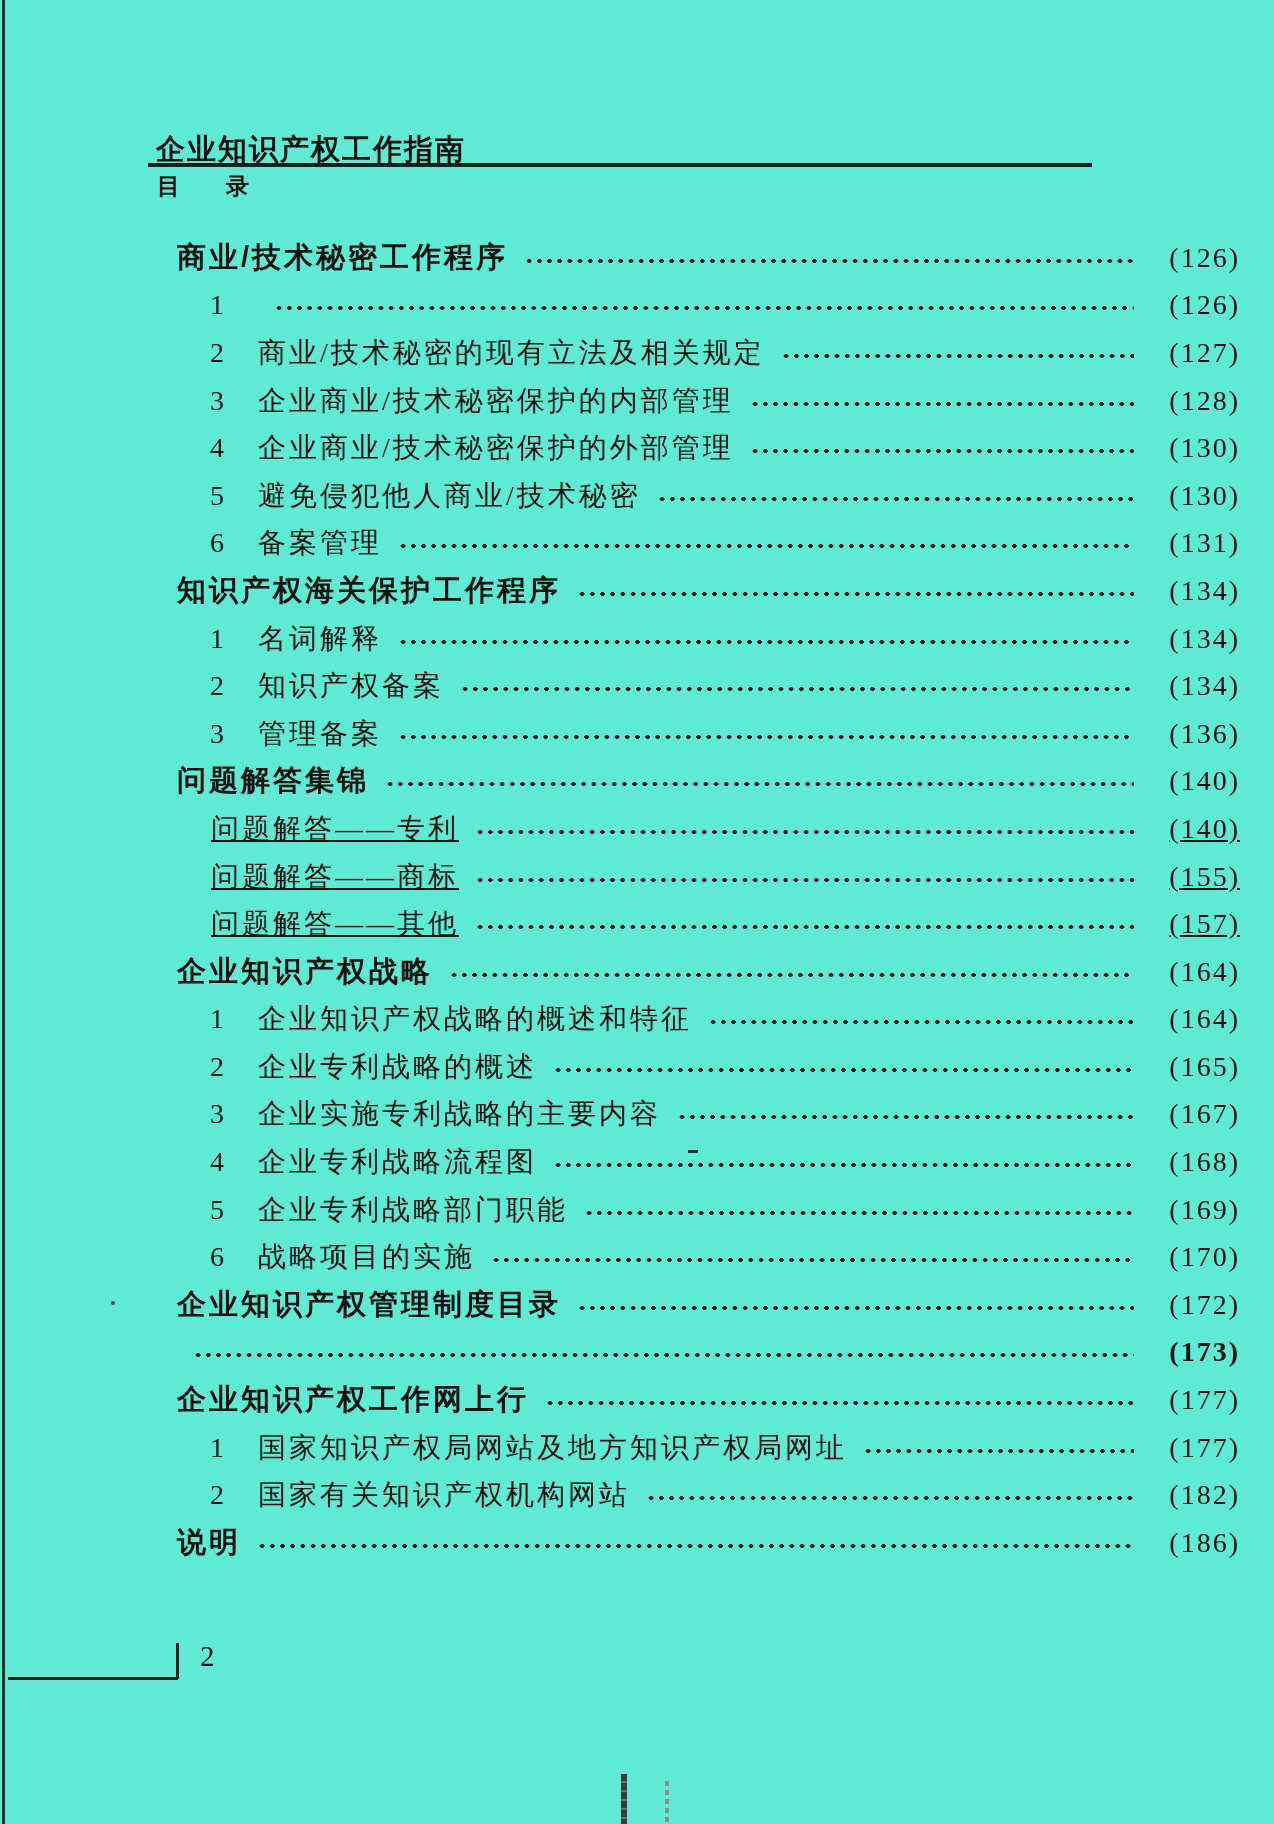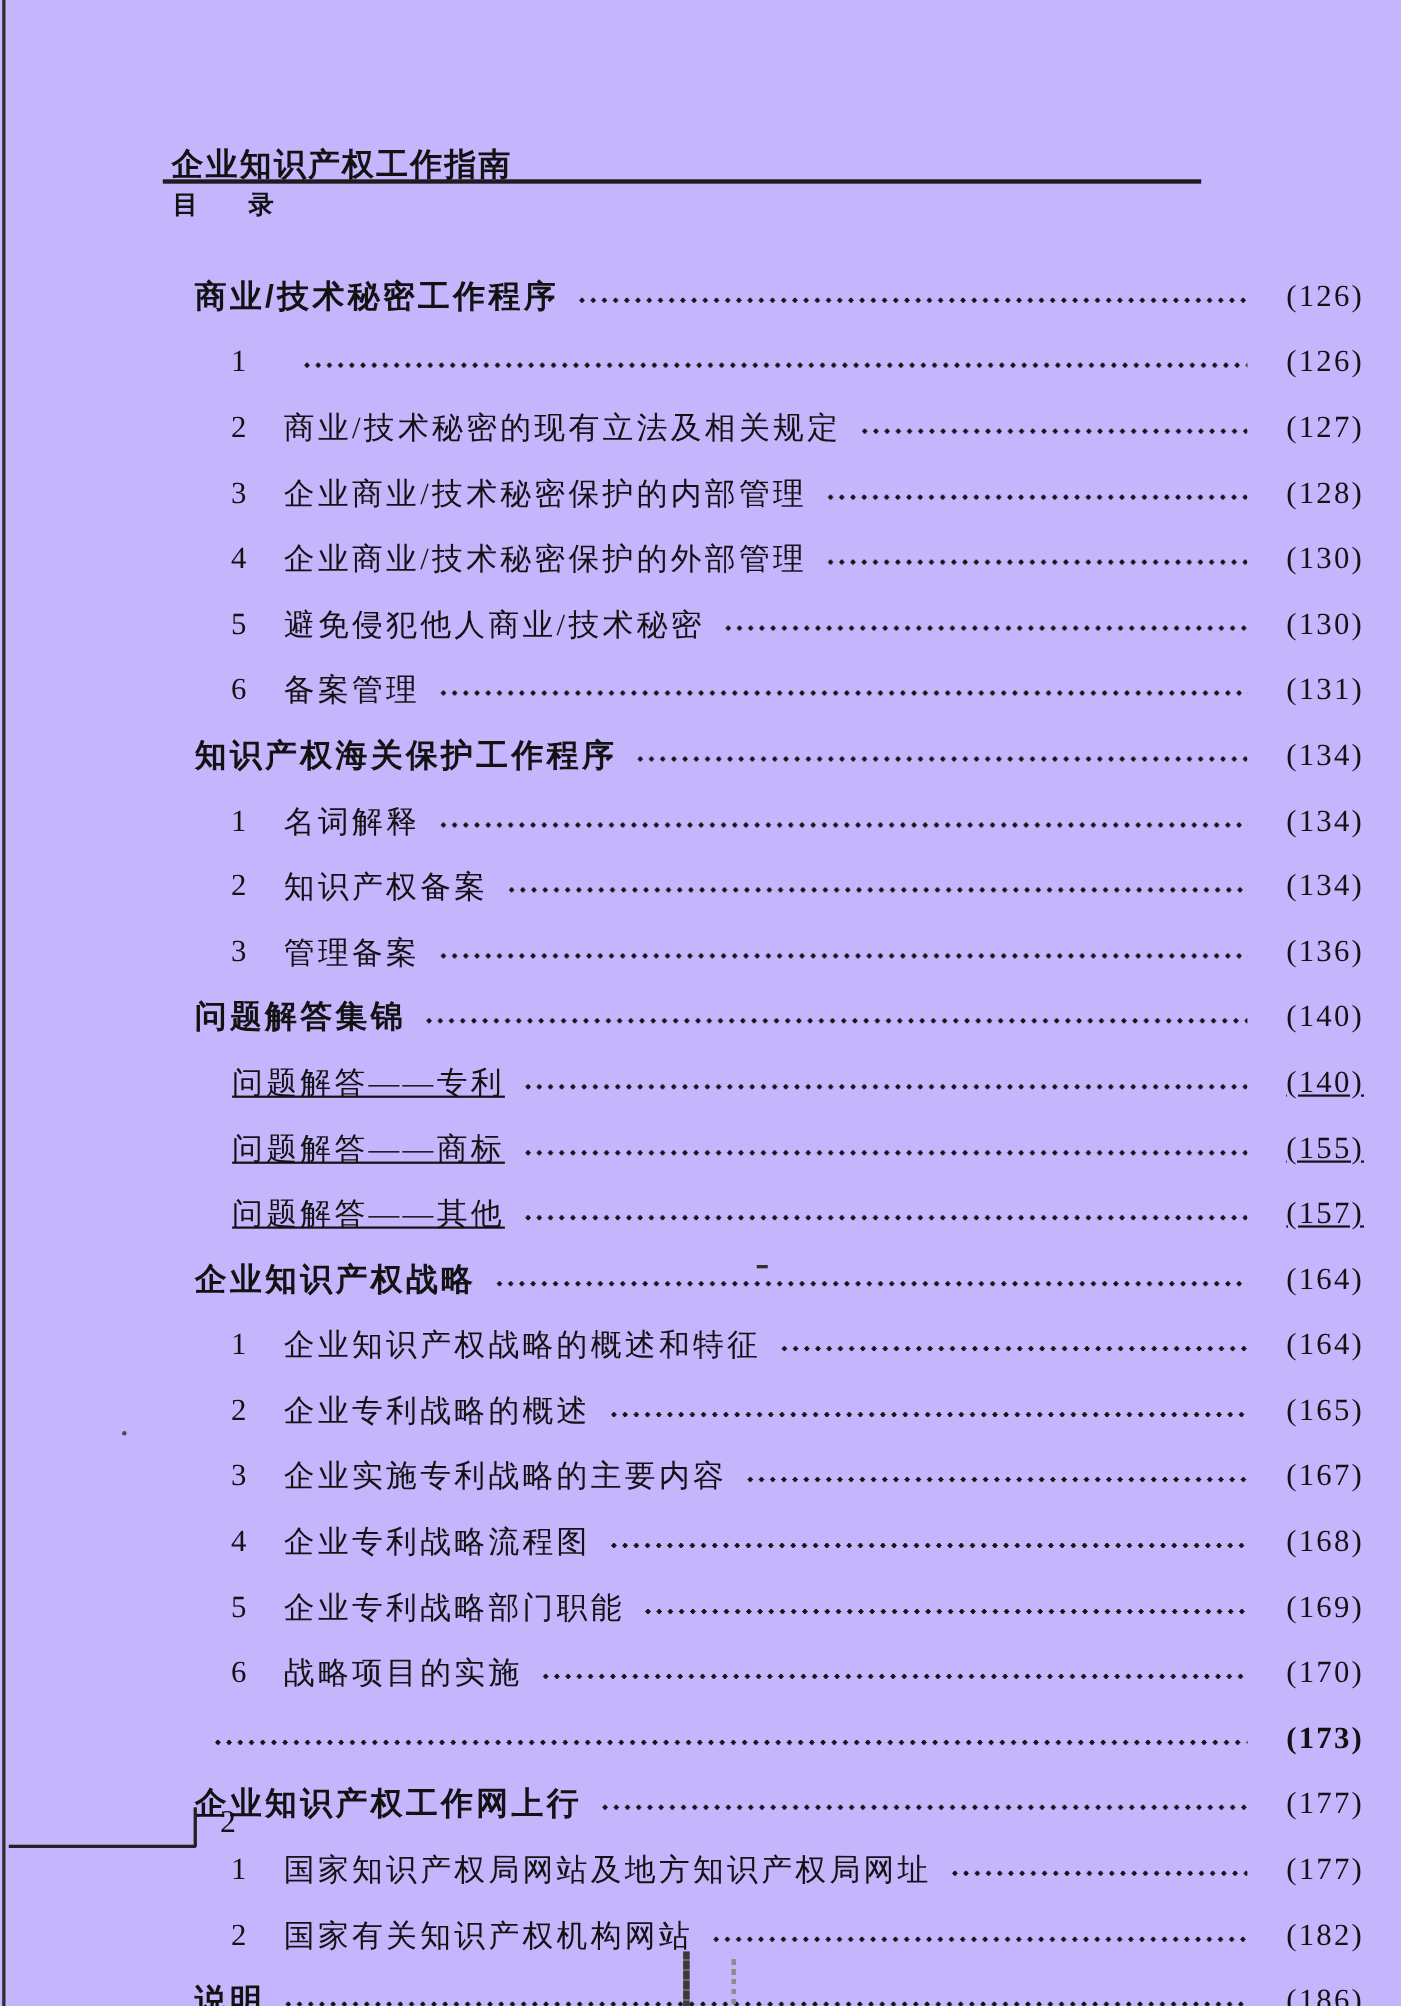--- a/index.html
+++ b/index.html
@@ -1,20 +1,20 @@
 <!DOCTYPE html>
 <html><head>
 <meta charset="utf-8">
 <style>
   html,body{margin:0;padding:0;background:#e8e8e8;}
   .page{
     position:relative;
     width:1274px;height:1824px;
     margin:0 auto;
-    background:#c4b5fd;
+    background:#5eead4;
     overflow:hidden;
     font-family:"Liberation Serif","DejaVu Serif",serif;
     color:#121212;
   }
   .left-edge{
     position:absolute;left:2px;top:0;width:3px;height:1824px;
     background:#2e2e2e;
   }
   
   .book-title{
@@ -35,21 +35,20 @@
   }
   
   .toc{
     position:absolute;left:0;top:234px;width:1274px;
   }
   .toc-row{
     height:47.6px;
     display:flex;align-items:center;
     font-size:28px;letter-spacing:3px;
     white-space:nowrap;
-    margin-top:12px;
   }
   .toc-row.l0{padding-left:177px;}
   .toc-row.l1{padding-left:210px;}
   .toc-row.l1p{padding-left:211px;text-decoration:underline;}
   .toc-row.l0 .title{
     font-family:"Liberation Sans","DejaVu Sans",sans-serif;
     font-weight:bold;font-size:29px;
   }
   .num{
     display:inline-block;width:48px;
@@ -234,20 +233,26 @@
       <span class="pagenum">(169)</span>
     </div>
       <div class="toc-row l1">
       <span class="num">6</span>
       <span class="title">战略项目的实施</span>
       <span class="leader"></span>
       <span class="pagenum">(170)</span>
     </div>
       <div class="toc-row l0">
 
+      <span class="title">企业知识产权管理制度目录</span>
+      <span class="leader"></span>
+      <span class="pagenum">(172)</span>
+    </div>
+      <div class="toc-row l0">
+
       <span class="leader"></span>
       <span class="pagenum pb">(173)</span>
     </div>
       <div class="toc-row l0">
 
       <span class="title">企业知识产权工作网上行</span>
       <span class="leader"></span>
       <span class="pagenum">(177)</span>
     </div>
       <div class="toc-row l1">

